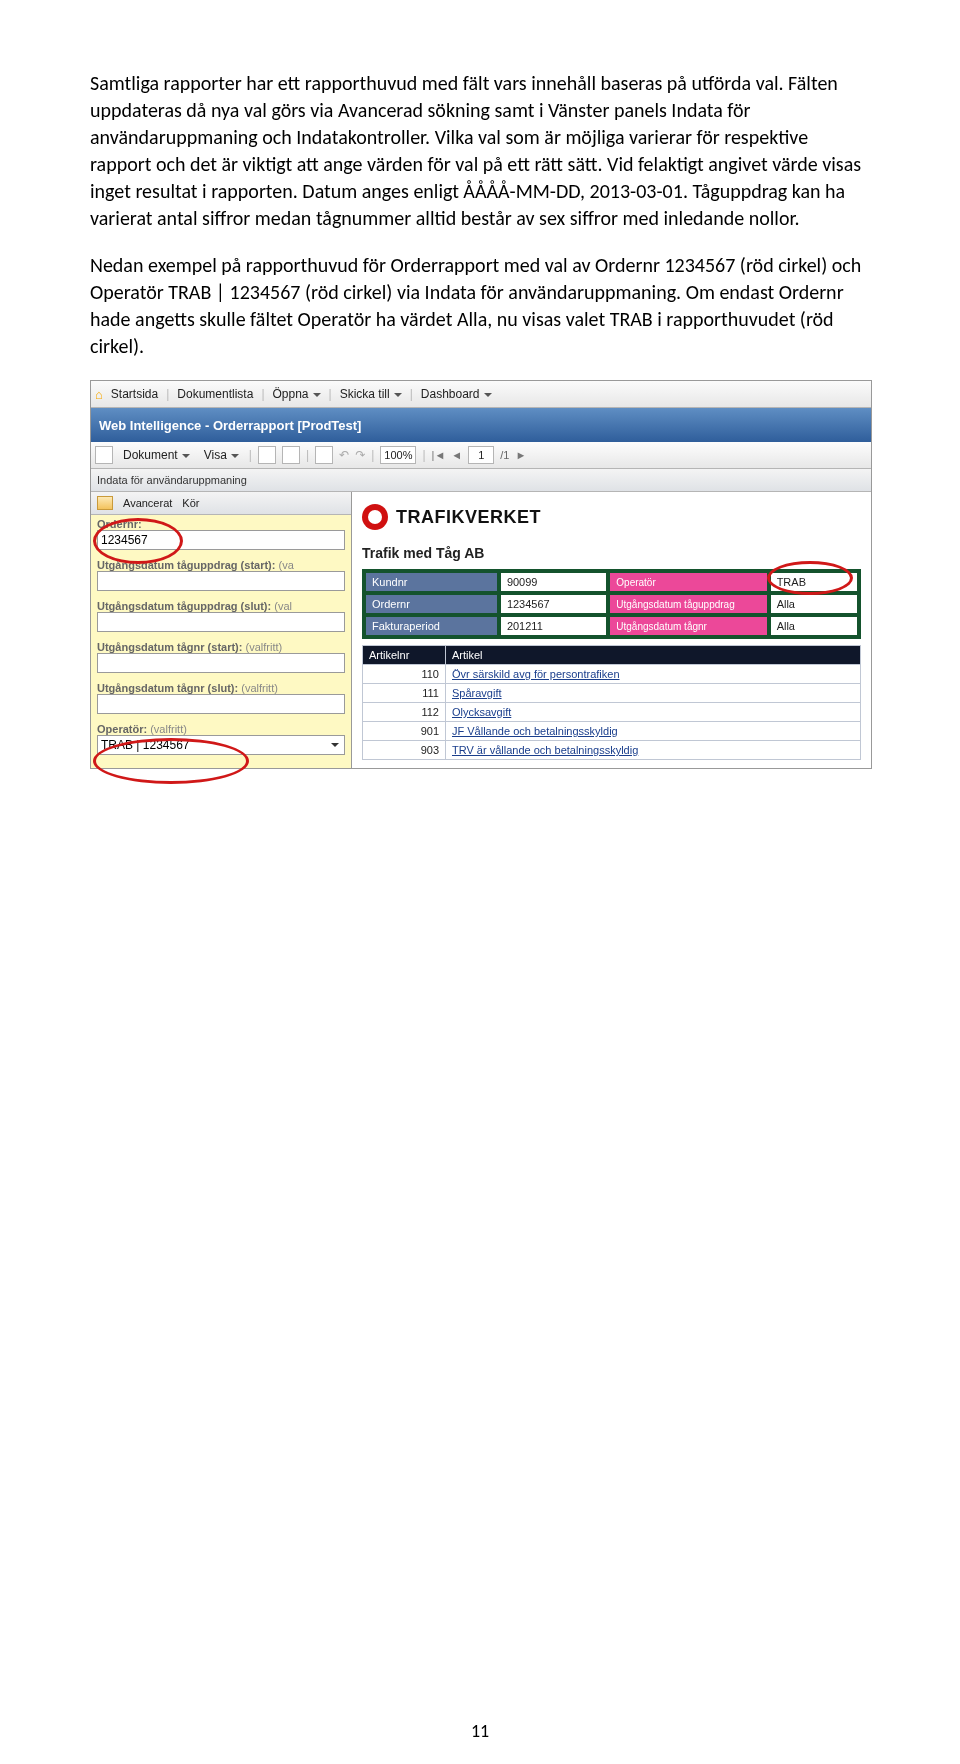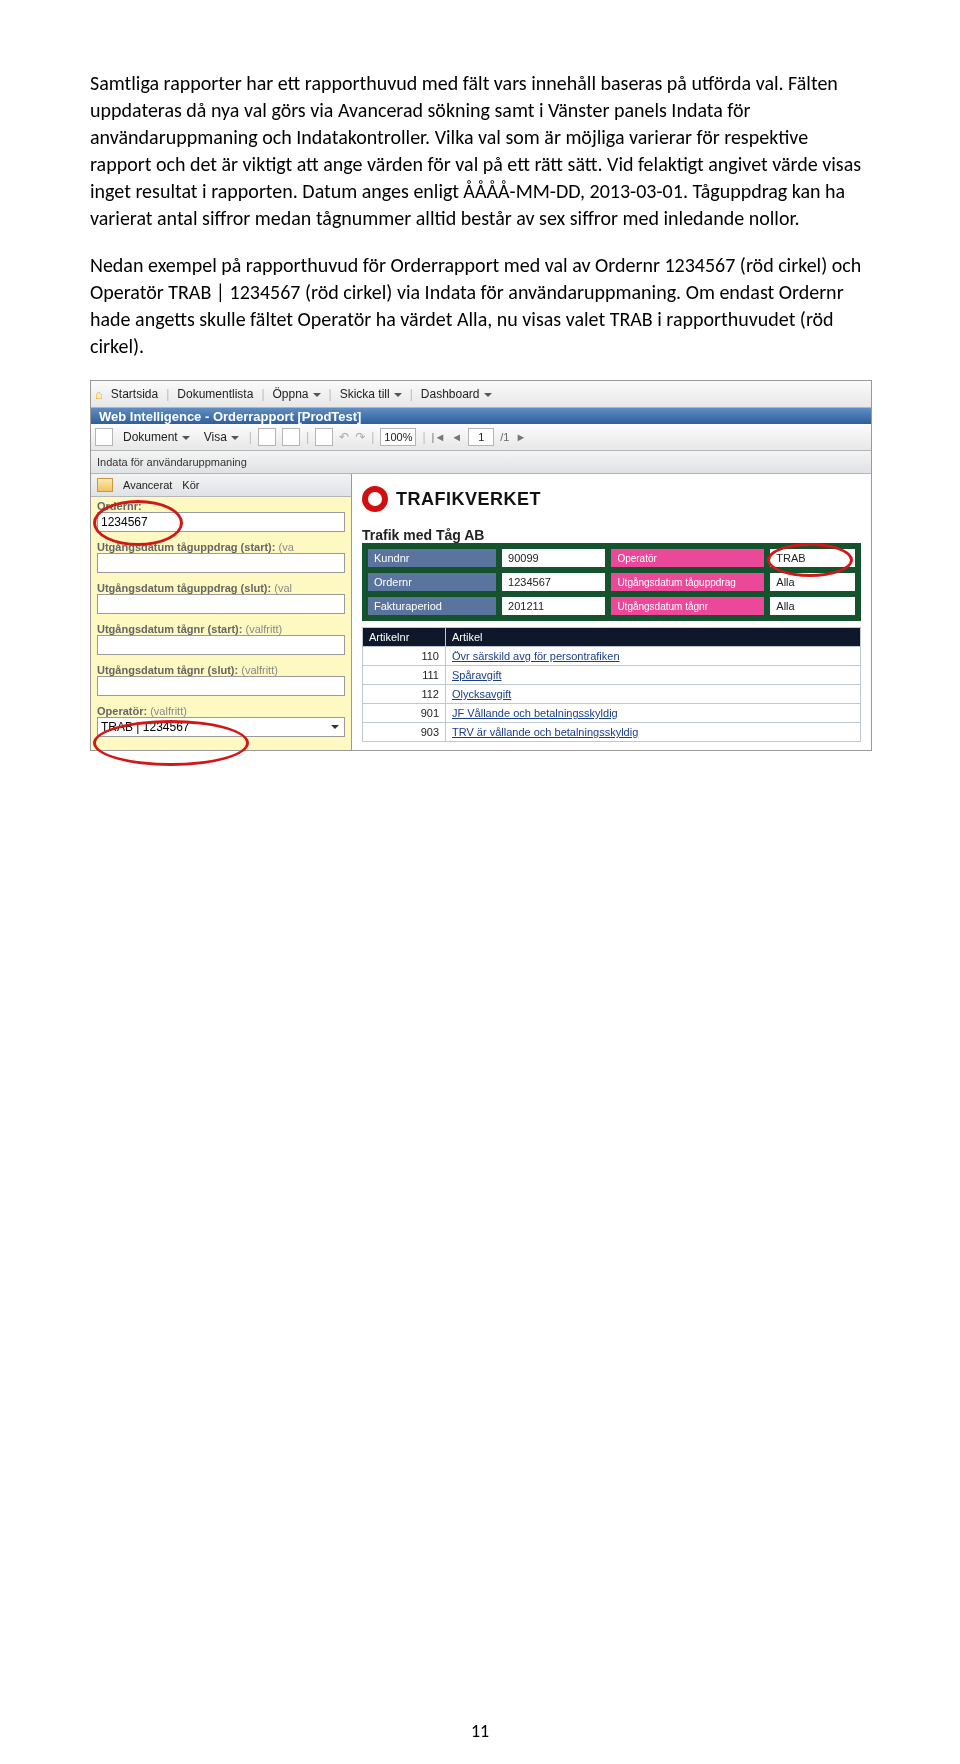--- a/index.html
+++ b/index.html
@@ -4,21 +4,21 @@
 <style>
   html,body{margin:0;padding:0;background:#fff;font-family:Calibri,Arial,sans-serif;color:#000;}
   .page{width:960px;min-height:1764px;margin:0 auto;box-sizing:border-box;padding:70px 90px 30px 90px;position:relative;}
   .para{font-size:20px;line-height:1.35;margin:0 0 20px 0;text-align:left;}
   .shot{width:780px;border:1px solid #999;margin-top:6px;background:#fff;font-family:Tahoma,Arial,sans-serif;font-size:12px;color:#222;}
   .tabbar{display:flex;align-items:center;gap:4px;height:26px;background:linear-gradient(#fbfbfb,#e7e7e7);border-bottom:1px solid #b5b5b5;padding:0 4px;}
   .home-ico{font-size:13px;color:#f7a800;}
   .tabbar span.sep{color:#bbb;}
   .tabitem{padding:0 4px;cursor:default;}
   .dd::after{content:"";display:inline-block;margin-left:4px;border:4px solid transparent;border-top-color:#555;transform:translateY(3px);}
-  .titlebar{height:16px;background:linear-gradient(#5f8ec3,#2f5e9b);color:#fff;font-weight:bold;font-size:13px;display:flex;align-items:center;padding:0 8px;}
+  .titlebar{height:34px;background:linear-gradient(#5f8ec3,#2f5e9b);color:#fff;font-weight:bold;font-size:13px;display:flex;align-items:center;padding:0 8px;}
   .toolbar{display:flex;align-items:center;height:26px;background:linear-gradient(#fdfdfd,#e7e7e7);border-bottom:1px solid #b5b5b5;padding:0 4px;gap:6px;}
   .toolbar .ico{width:16px;height:16px;border:1px solid #b5b5b5;background:#fff;}
   .toolbar .btnTxt{padding:0 4px;cursor:default;}
   .toolbar .zoom{border:1px solid #b5b5b5;background:#fff;padding:0 3px;height:16px;line-height:16px;font-size:11px;}
   .toolbar .pgbox{border:1px solid #b5b5b5;background:#fff;width:24px;height:16px;line-height:16px;text-align:center;font-size:11px;}
   .nav-arrow{color:#777;font-size:11px;}
   .panelhdr{height:22px;background:linear-gradient(#f4f4f4,#dfe2e6);border-bottom:1px solid #b5b5b5;font-size:11px;color:#333;display:flex;align-items:center;padding:0 6px;}
   .body{display:flex;}
   .side{width:260px;border-right:1px solid #999;background:#fef9c3;}
   .sidebar-sub{height:22px;background:linear-gradient(#f4f4f4,#dfe2e6);border-bottom:1px solid #b5b5b5;display:flex;align-items:center;gap:10px;padding:0 6px;font-size:11px;}
@@ -29,23 +29,23 @@
   .field input{width:100%;height:20px;border:1px solid #9a9a9a;background:#fff;font-size:12px;padding:0 3px;box-sizing:border-box;}
   .dropdown{position:relative;}
   .dropdown::after{content:"";position:absolute;right:6px;top:8px;border:4px solid transparent;border-top-color:#333;}
   .circle{position:absolute;border:3px solid #d01818;border-radius:50%;pointer-events:none;}
   .sideWrap{position:relative;}
   .main{flex:1;background:#fff;padding:8px 10px;position:relative;}
   .logo{display:flex;align-items:center;gap:8px;margin:4px 0 15px 0;}
   .logo .mark{width:26px;height:26px;border-radius:50%;background:#d01010;position:relative;}
   .logo .mark::before{content:"";position:absolute;left:6px;top:6px;width:14px;height:14px;border-radius:50%;background:#fff;}
   .logo .txt{font-weight:bold;font-size:18px;letter-spacing:0.5px;color:#111;}
-  .subTitle{font-weight:bold;font-size:14px;}
+  .subTitle{font-weight:bold;font-size:14px;margin-bottom:8px;}
   .hdrtbl{border-collapse:collapse;width:100%;font-size:11px;margin-bottom:6px;}
-  .hdrtbl td{border:6px solid #14532d;padding:3px 6px;}
+  .hdrtbl td{border:4px solid #14532d;padding:3px 6px;}
   .hdrtbl td.k{background:#5b749e;color:#fff;width:90px;}
   .hdrtbl td.k2{background:#ec4899;color:#fff;width:110px;font-size:10px;line-height:1.1;}
   .hdrtbl td.v{background:#fff;text-align:left;width:70px;}
   .hdrtbl td.v2{background:#fff;text-align:left;width:55px;}
   .arttbl{border-collapse:collapse;width:100%;font-size:11px;}
   .arttbl th{background:#0f172a;color:#fff;text-align:left;padding:3px 6px;border:1px solid #c0c7d4;font-weight:normal;}
   .arttbl td{border:1px solid #c0c7d4;padding:3px 6px;}
   .arttbl td.n{text-align:right;width:70px;}
   .arttbl td a{color:#1a3e8c;text-decoration:underline;}
   .mainCircle{position:absolute;border:3px solid #d01818;border-radius:50%/50%;pointer-events:none;width:80px;height:28px;}

